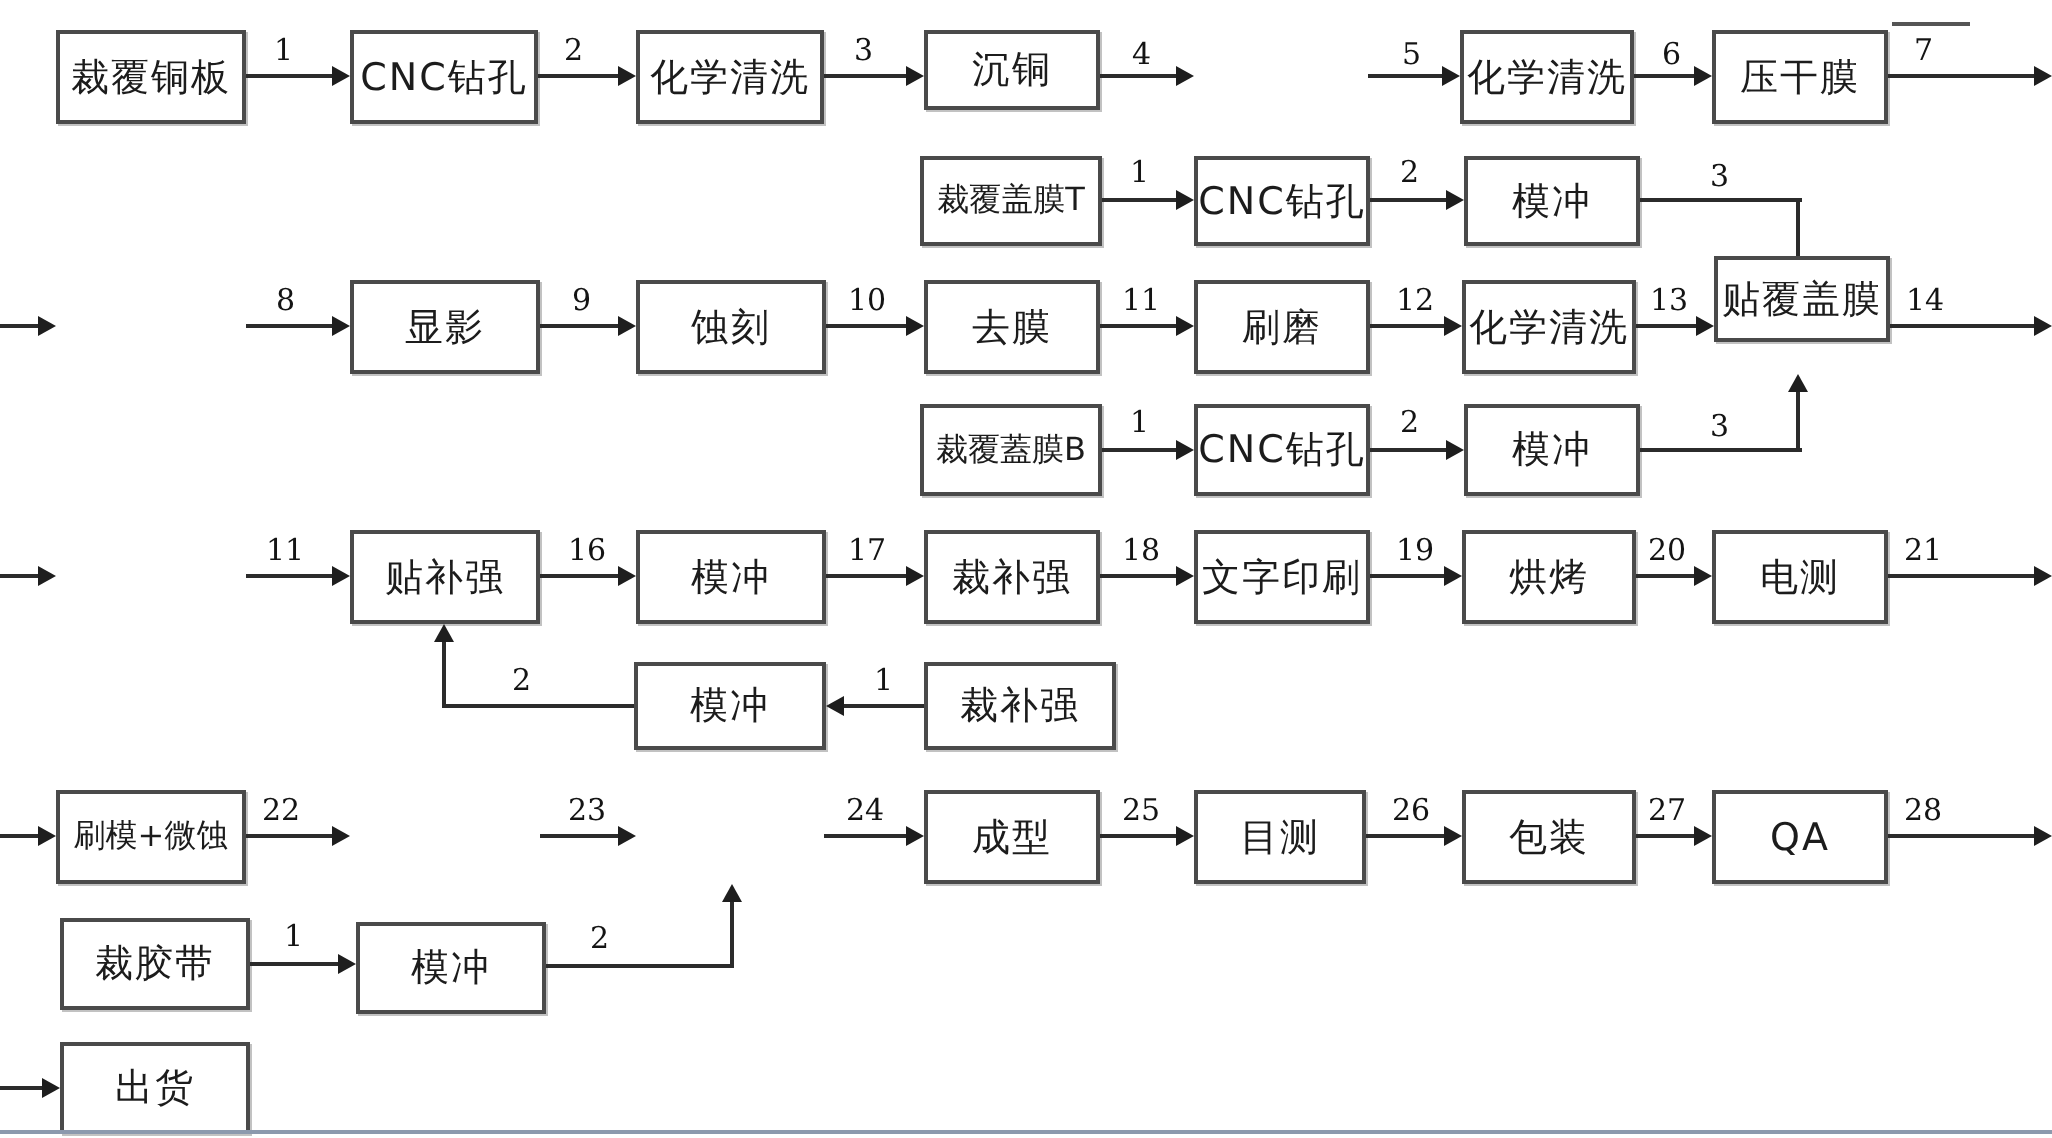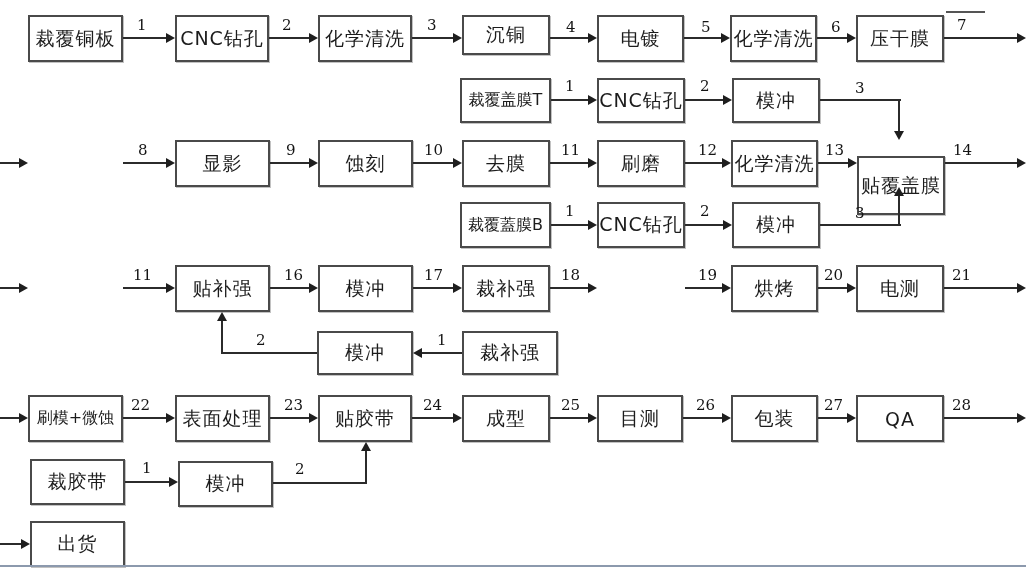--- a/index.html
+++ b/index.html
@@ -32,21 +32,20 @@
 </style>
 </head>
 <body>
 
 <div id="stage">
 
   <div class="box" style="left:28px;top:15px;width:95px;height:47px">裁覆铜板</div>
   <div class="box" style="left:175px;top:15px;width:94px;height:47px">CNC钻孔</div>
   <div class="box" style="left:318px;top:15px;width:94px;height:47px">化学清洗</div>
   <div class="box" style="left:462px;top:15px;width:88px;height:40px">沉铜</div>
-  <div class="box" style="left:597px;top:15px;width:87px;height:47px">电镀</div>
   <div class="box" style="left:730px;top:15px;width:87px;height:47px">化学清洗</div>
   <div class="box" style="left:856px;top:15px;width:88px;height:47px">压干膜</div>
 
   <div class="hl" style="left:123px;top:37px;width:44px"></div>
   <div class="tr r" style="left:166px;top:33px"></div>
   <div class="num" style="left:137px;top:16px">1</div>
 
   <div class="hl" style="left:269px;top:37px;width:41px"></div>
   <div class="tr r" style="left:309px;top:33px"></div>
   <div class="num" style="left:282px;top:16px">2</div>
@@ -86,21 +85,21 @@
   <div class="hl" style="left:820px;top:99px;width:81px"></div>
   <div class="vl" style="left:898px;top:99px;height:32px"></div>
   <div class="tr d" style="left:894px;top:131px"></div>
   <div class="num" style="left:855px;top:79px">3</div>
 
   <div class="box" style="left:175px;top:140px;width:95px;height:47px">显影</div>
   <div class="box" style="left:318px;top:140px;width:95px;height:47px">蚀刻</div>
   <div class="box" style="left:462px;top:140px;width:88px;height:47px">去膜</div>
   <div class="box" style="left:597px;top:140px;width:88px;height:47px">刷磨</div>
   <div class="box" style="left:731px;top:140px;width:87px;height:47px">化学清洗</div>
-  <div class="box" style="left:857px;top:156px;width:88px;height:59px">贴覆盖膜</div>
+  <div class="box" style="left:857px;top:128px;width:88px;height:43px">贴覆盖膜</div>
 
   <div class="hl" style="left:0px;top:162px;width:19px"></div>
   <div class="tr r" style="left:19px;top:158px"></div>
 
   <div class="hl" style="left:123px;top:162px;width:44px"></div>
   <div class="tr r" style="left:166px;top:158px"></div>
   <div class="num" style="left:138px;top:141px">8</div>
 
   <div class="hl" style="left:270px;top:162px;width:40px"></div>
   <div class="tr r" style="left:309px;top:158px"></div>
@@ -139,20 +138,21 @@
   <div class="num" style="left:700px;top:202px">2</div>
 
   <div class="hl" style="left:820px;top:224px;width:81px"></div>
   <div class="vl" style="left:898px;top:196px;height:30px"></div>
   <div class="tr u" style="left:894px;top:187px"></div>
   <div class="num" style="left:855px;top:204px">3</div>
 
   <div class="box" style="left:175px;top:265px;width:95px;height:47px">贴补强</div>
   <div class="box" style="left:318px;top:265px;width:95px;height:47px">模冲</div>
   <div class="box" style="left:462px;top:265px;width:88px;height:47px">裁补强</div>
+  <div class="box" style="left:597px;top:265px;width:88px;height:47px">文字印刷</div>
   <div class="box" style="left:856px;top:265px;width:88px;height:47px">电测</div>
   <div class="box" style="left:731px;top:265px;width:87px;height:47px">烘烤</div>
 
   <div class="hl" style="left:0px;top:287px;width:19px"></div>
   <div class="tr r" style="left:19px;top:283px"></div>
 
   <div class="hl" style="left:123px;top:287px;width:44px"></div>
   <div class="tr r" style="left:166px;top:283px"></div>
   <div class="num" style="left:133px;top:266px">11</div>
 
@@ -186,22 +186,20 @@
   <div class="hl" style="left:422px;top:352px;width:40px"></div>
   <div class="tr l" style="left:413px;top:348px"></div>
   <div class="num" style="left:437px;top:331px">1</div>
 
   <div class="hl" style="left:221px;top:352px;width:96px"></div>
   <div class="vl" style="left:221px;top:320px;height:34px"></div>
   <div class="tr u" style="left:217px;top:312px"></div>
   <div class="num" style="left:256px;top:331px">2</div>
 
   <div class="box sm" style="left:28px;top:395px;width:95px;height:47px">刷模+微蚀</div>
-  <div class="box" style="left:175px;top:395px;width:95px;height:47px">表面处理</div>
-  <div class="box" style="left:318px;top:395px;width:94px;height:47px">贴胶带</div>
   <div class="box" style="left:462px;top:395px;width:88px;height:47px">成型</div>
   <div class="box" style="left:597px;top:395px;width:86px;height:47px">目测</div>
   <div class="box" style="left:731px;top:395px;width:87px;height:47px">包装</div>
   <div class="box" style="left:856px;top:395px;width:88px;height:47px">QA</div>
 
   <div class="hl" style="left:0px;top:417px;width:19px"></div>
   <div class="tr r" style="left:19px;top:413px"></div>
 
   <div class="hl" style="left:123px;top:417px;width:44px"></div>
   <div class="tr r" style="left:166px;top:413px"></div>

